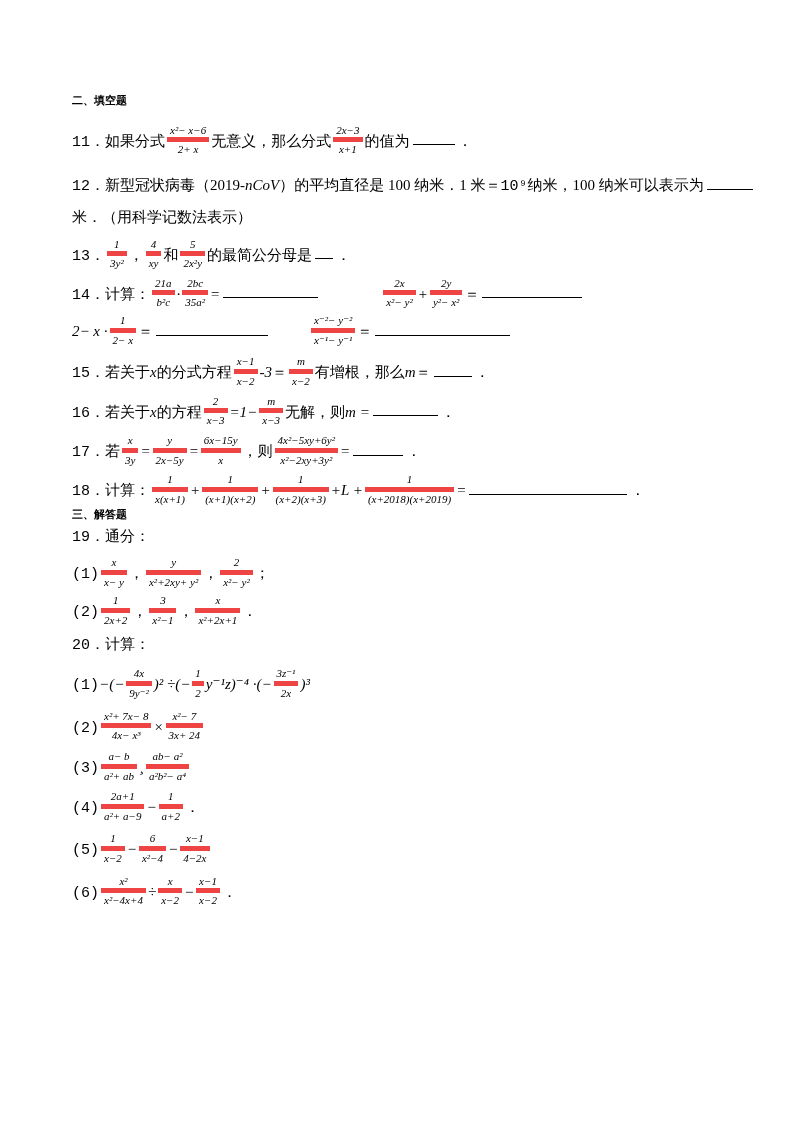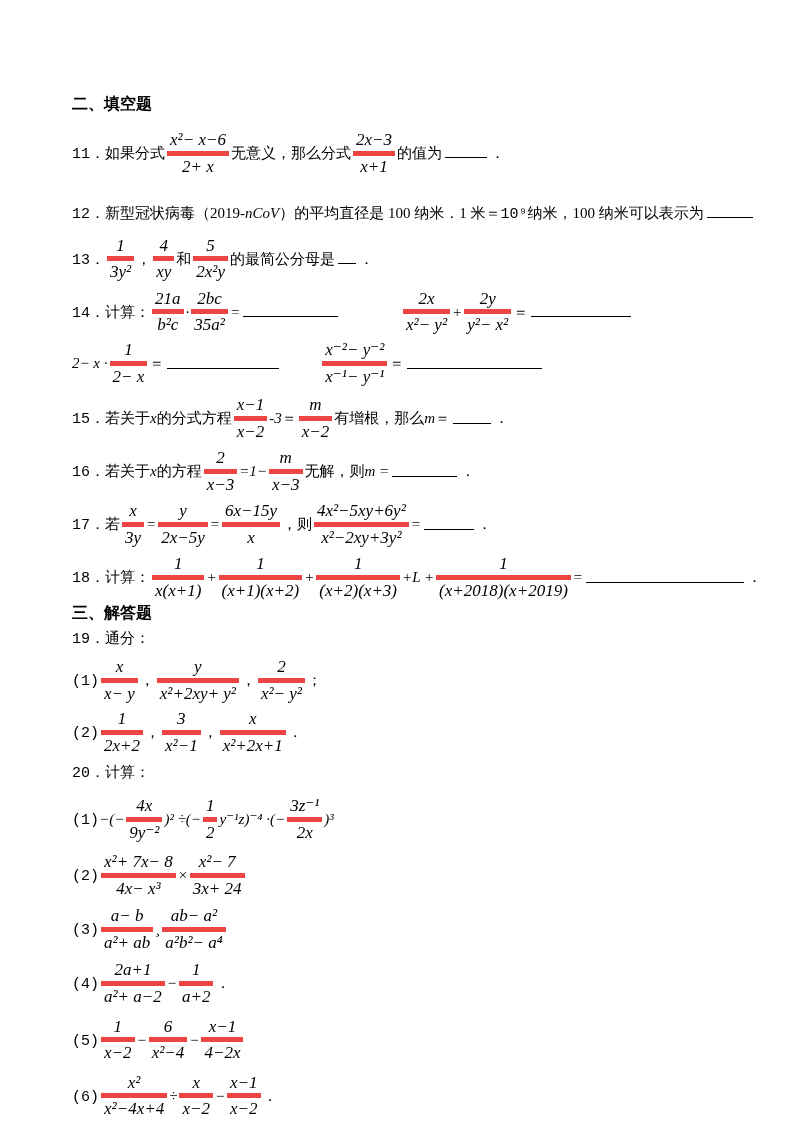--- a/index.html
+++ b/index.html
@@ -4,57 +4,58 @@
 <style>
   html,body{margin:0;padding:0;}
   body{
     width:794px;height:1123px;
     background:#ffffff;color:#000000;
     font-family:"Liberation Serif","DejaVu Serif",serif;
     overflow:hidden;
   }
   .doc{padding:94px 36px 0 72px;}
   .line{white-space:nowrap;font-size:15px;line-height:1.25;}
-  .sect{font-weight:bold;font-size:16px;font-family:"Liberation Sans","DejaVu Sans",sans-serif;}
+  .sect{font-weight:bold;font-size:11px;font-family:"Liberation Sans","DejaVu Sans",sans-serif;}
   .text{font-family:"Liberation Serif","DejaVu Serif",serif;}
   .label,.rm{font-family:Liberation Mono, monospace;font-style:normal;}
   .math{font-family:"Liberation Serif","DejaVu Serif",serif;font-style:italic;}
   .frac{
     display:inline-block;vertical-align:middle;text-align:center;
-    font-style:italic;font-size:17px;line-height:1.15;margin:0 2px;
+    font-style:italic;font-size:11px;line-height:1.15;margin:0 2px;
     transform:translateY(-2px);
   }
   .fn{display:block;padding:0 3px 1px;white-space:nowrap;}
   .fd{display:block;border-top:5px solid #ef4444;padding:1px 3px 0;white-space:nowrap;}
   .blank{
     display:inline-block;border-bottom:1px solid #000;height:15px;
     vertical-align:baseline;margin:0 3px;
   }
   .hs{display:inline-block;}
 </style>
 </head>
 <body>
 
 <div class="doc">
   <div>
       <div class="line sect" style="margin-top: 0px;"><span class="text">二、填空题</span></div>
       <div class="line" style="margin-top: 18px;"><span class="label">11．</span><span class="text">如果分式</span><span class="frac"><span class="fn">x²− x−6</span><span class="fd">2+ x</span></span><span class="text">无意义，那么分式</span><span class="frac"><span class="fn">2x−3</span><span class="fd">x+1</span></span><span class="text">的值为</span><span class="blank" style="width: 42px;"></span><span class="text">．</span></div>
-      <div class="line" style="margin-top: 24px;"><span class="label">12．</span><span class="text">新型冠状病毒（2019-</span><span class="math">nCoV</span><span class="text">）的平均直径是 100 纳米．1 米＝</span><span class="rm">10⁹</span><span class="text">纳米，100 纳米可以表示为</span><span class="blank" style="width: 46px;"></span></div>
+      <div class="line" style="margin-top: 16px;"><span class="label">12．</span><span class="text">新型冠状病毒（2019-</span><span class="math">nCoV</span><span class="text">）的平均直径是 100 纳米．1 米＝</span><span class="rm">10⁹</span><span class="text">纳米，100 纳米可以表示为</span><span class="blank" style="width: 46px;"></span></div>
+      <div class="line" style="margin-top: 11px;"><span class="text">米．（用科学记数法表示）</span></div>
       <div class="line" style="margin-top: 13px;"><span class="label">13．</span><span class="frac"><span class="fn">1</span><span class="fd">3y²</span></span><span class="text">，</span><span class="frac"><span class="fn">4</span><span class="fd">xy</span></span><span class="text">和</span><span class="frac"><span class="fn">5</span><span class="fd">2x²y</span></span><span class="text">的最简公分母是</span><span class="blank" style="width: 18px;"></span><span class="text">．</span></div>
       <div class="line" style="margin-top: 7px;"><span class="label">14．</span><span class="text">计算：</span><span class="frac"><span class="fn">21a</span><span class="fd">b²c</span></span><span class="math">·</span><span class="frac"><span class="fn">2bc</span><span class="fd">35a²</span></span><span class="math">=</span><span class="blank" style="width: 95px;"></span><span class="hs" style="width: 60px;"></span><span class="frac"><span class="fn">2x</span><span class="fd">x²− y²</span></span><span class="math">+</span><span class="frac"><span class="fn">2y</span><span class="fd">y²− x²</span></span><span class="rm">＝</span><span class="blank" style="width: 100px;"></span></div>
       <div class="line" style="margin-top: 5px;"><span class="math">2− x ·</span><span class="frac"><span class="fn">1</span><span class="fd">2− x</span></span><span class="rm">＝</span><span class="blank" style="width: 112px;"></span><span class="hs" style="width: 38px;"></span><span class="frac"><span class="fn">x⁻²− y⁻²</span><span class="fd">x⁻¹− y⁻¹</span></span><span class="rm">＝</span><span class="blank" style="width: 135px;"></span></div>
       <div class="line" style="margin-top: 9px;"><span class="label">15．</span><span class="text">若关于</span><span class="math">x</span><span class="text">的分式方程</span><span class="frac"><span class="fn">x−1</span><span class="fd">x−2</span></span><span class="math">-3</span><span class="rm">＝</span><span class="frac"><span class="fn">m</span><span class="fd">x−2</span></span><span class="text">有增根，那么</span><span class="math">m</span><span class="rm">＝</span><span class="blank" style="width: 38px;"></span><span class="text">．</span></div>
       <div class="line" style="margin-top: 7px;"><span class="label">16．</span><span class="text">若关于</span><span class="math">x</span><span class="text">的方程</span><span class="frac"><span class="fn">2</span><span class="fd">x−3</span></span><span class="math">=1−</span><span class="frac"><span class="fn">m</span><span class="fd">x−3</span></span><span class="text">无解，则</span><span class="math">m =</span><span class="blank" style="width: 65px;"></span><span class="text">．</span></div>
       <div class="line" style="margin-top: 7px;"><span class="label">17．</span><span class="text">若</span><span class="frac"><span class="fn">x</span><span class="fd">3y</span></span><span class="math">=</span><span class="frac"><span class="fn">y</span><span class="fd">2x−5y</span></span><span class="math">=</span><span class="frac"><span class="fn">6x−15y</span><span class="fd">x</span></span><span class="text">，则</span><span class="frac"><span class="fn">4x²−5xy+6y²</span><span class="fd">x²−2xy+3y²</span></span><span class="math">=</span><span class="blank" style="width: 50px;"></span><span class="text">．</span></div>
       <div class="line" style="margin-top: 7px;"><span class="label">18．</span><span class="text">计算：</span><span class="frac"><span class="fn">1</span><span class="fd">x(x+1)</span></span><span class="math">+</span><span class="frac"><span class="fn">1</span><span class="fd">(x+1)(x+2)</span></span><span class="math">+</span><span class="frac"><span class="fn">1</span><span class="fd">(x+2)(x+3)</span></span><span class="math">+L +</span><span class="frac"><span class="fn">1</span><span class="fd">(x+2018)(x+2019)</span></span><span class="math">=</span><span class="blank" style="width: 158px;"></span><span class="text">．</span></div>
       <div class="line sect" style=""><span class="text">三、解答题</span></div>
       <div class="line" style="margin-top: 6px;"><span class="label">19．</span><span class="text">通分：</span></div>
       <div class="line" style="margin-top: 10px;"><span class="label">(1)</span><span class="frac"><span class="fn">x</span><span class="fd">x− y</span></span><span class="text">，</span><span class="frac"><span class="fn">y</span><span class="fd">x²+2xy+ y²</span></span><span class="text">，</span><span class="frac"><span class="fn">2</span><span class="fd">x²− y²</span></span><span class="text">；</span></div>
       <div class="line" style="margin-top: 6px;"><span class="label">(2)</span><span class="frac"><span class="fn">1</span><span class="fd">2x+2</span></span><span class="text">，</span><span class="frac"><span class="fn">3</span><span class="fd">x²−1</span></span><span class="text">，</span><span class="frac"><span class="fn">x</span><span class="fd">x²+2x+1</span></span><span class="text">．</span></div>
       <div class="line" style="margin-top: 6px;"><span class="label">20．</span><span class="text">计算：</span></div>
       <div class="line" style="margin-top: 14px;"><span class="label">(1)</span><span class="math">−(−</span><span class="frac"><span class="fn">4x</span><span class="fd">9y⁻²</span></span><span class="math">)² ÷(−</span><span class="frac"><span class="fn">1</span><span class="fd">2</span></span><span class="math">y⁻¹z)⁻⁴ ·(−</span><span class="frac"><span class="fn">3z⁻¹</span><span class="fd">2x</span></span><span class="math">)³</span></div>
       <div class="line" style="margin-top: 10px;"><span class="label">(2)</span><span class="frac"><span class="fn">x²+ 7x− 8</span><span class="fd">4x− x³</span></span><span class="math">×</span><span class="frac"><span class="fn">x²− 7</span><span class="fd">3x+ 24</span></span></div>
       <div class="line" style="margin-top: 8px;"><span class="label">(3)</span><span class="frac"><span class="fn">a− b</span><span class="fd">a²+ ab</span></span><span class="math">¸</span><span class="frac"><span class="fn">ab− a²</span><span class="fd">a²b²− a⁴</span></span></div>
-      <div class="line" style="margin-top: 8px;"><span class="label">(4)</span><span class="frac"><span class="fn">2a+1</span><span class="fd">a²+ a−2</span></span><span class="math">−</span><span class="frac"><span class="fn">1</span><span class="fd">a+2</span></span><span class="rm">．</span></div>
+      <div class="line" style="margin-top: 8px;"><span class="label">(4)</span><span class="frac"><span class="fn">2a+1</span><span class="fd">a²+ a−9</span></span><span class="math">−</span><span class="frac"><span class="fn">1</span><span class="fd">a+2</span></span><span class="rm">．</span></div>
       <div class="line" style="margin-top: 10px;"><span class="label">(5)</span><span class="frac"><span class="fn">1</span><span class="fd">x−2</span></span><span class="math">−</span><span class="frac"><span class="fn">6</span><span class="fd">x²−4</span></span><span class="math">−</span><span class="frac"><span class="fn">x−1</span><span class="fd">4−2x</span></span></div>
       <div class="line" style="margin-top: 10px;"><span class="label">(6)</span><span class="frac"><span class="fn">x²</span><span class="fd">x²−4x+4</span></span><span class="math">÷</span><span class="frac"><span class="fn">x</span><span class="fd">x−2</span></span><span class="math">−</span><span class="frac"><span class="fn">x−1</span><span class="fd">x−2</span></span><span class="rm">．</span></div>
     </div>
 </div>
 
 </body></html>

